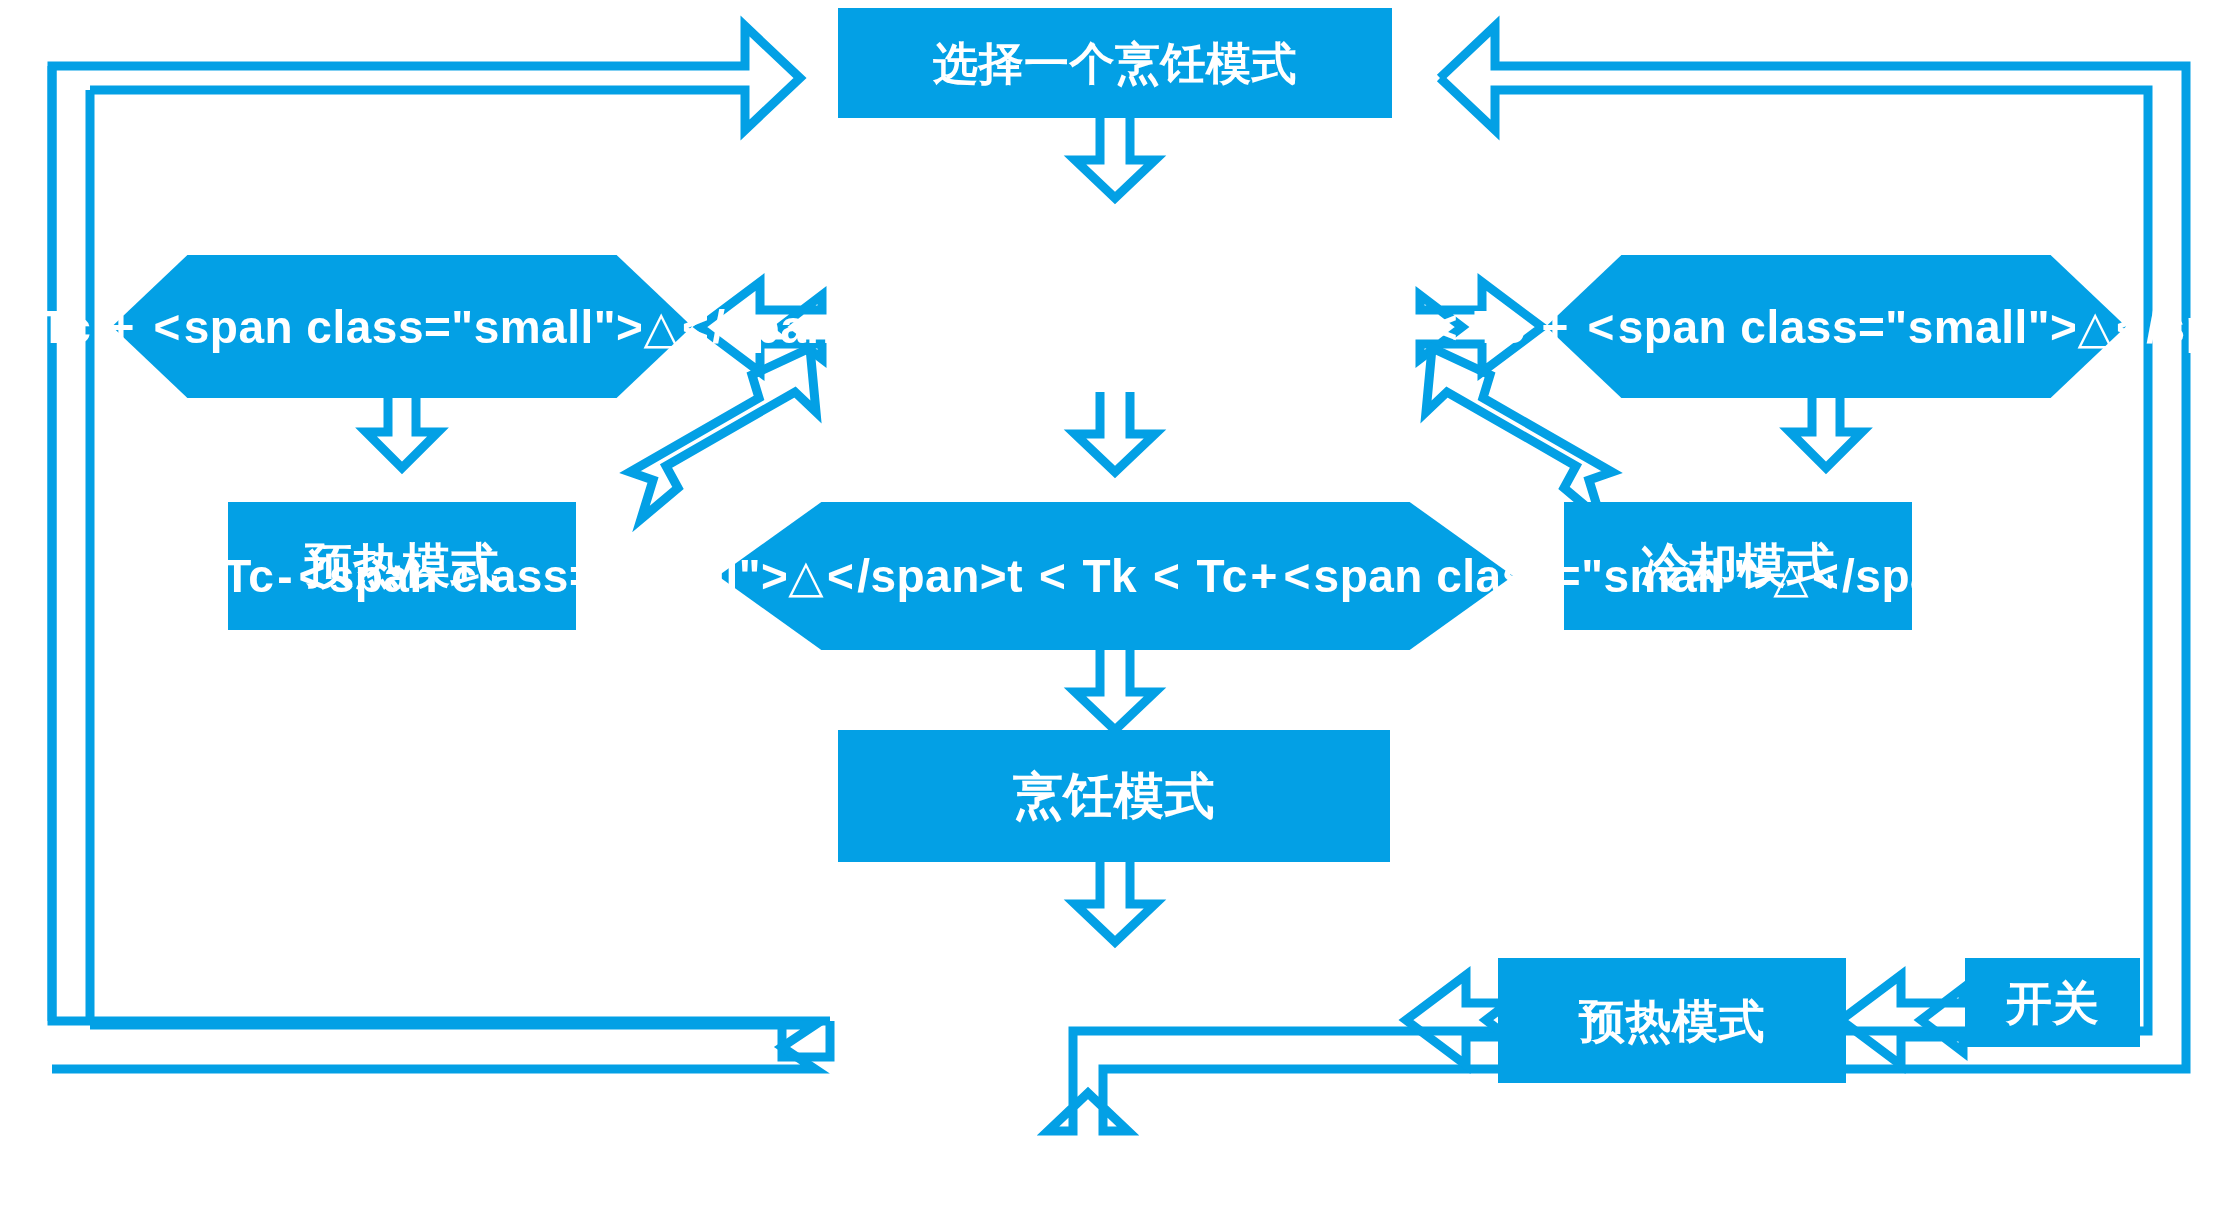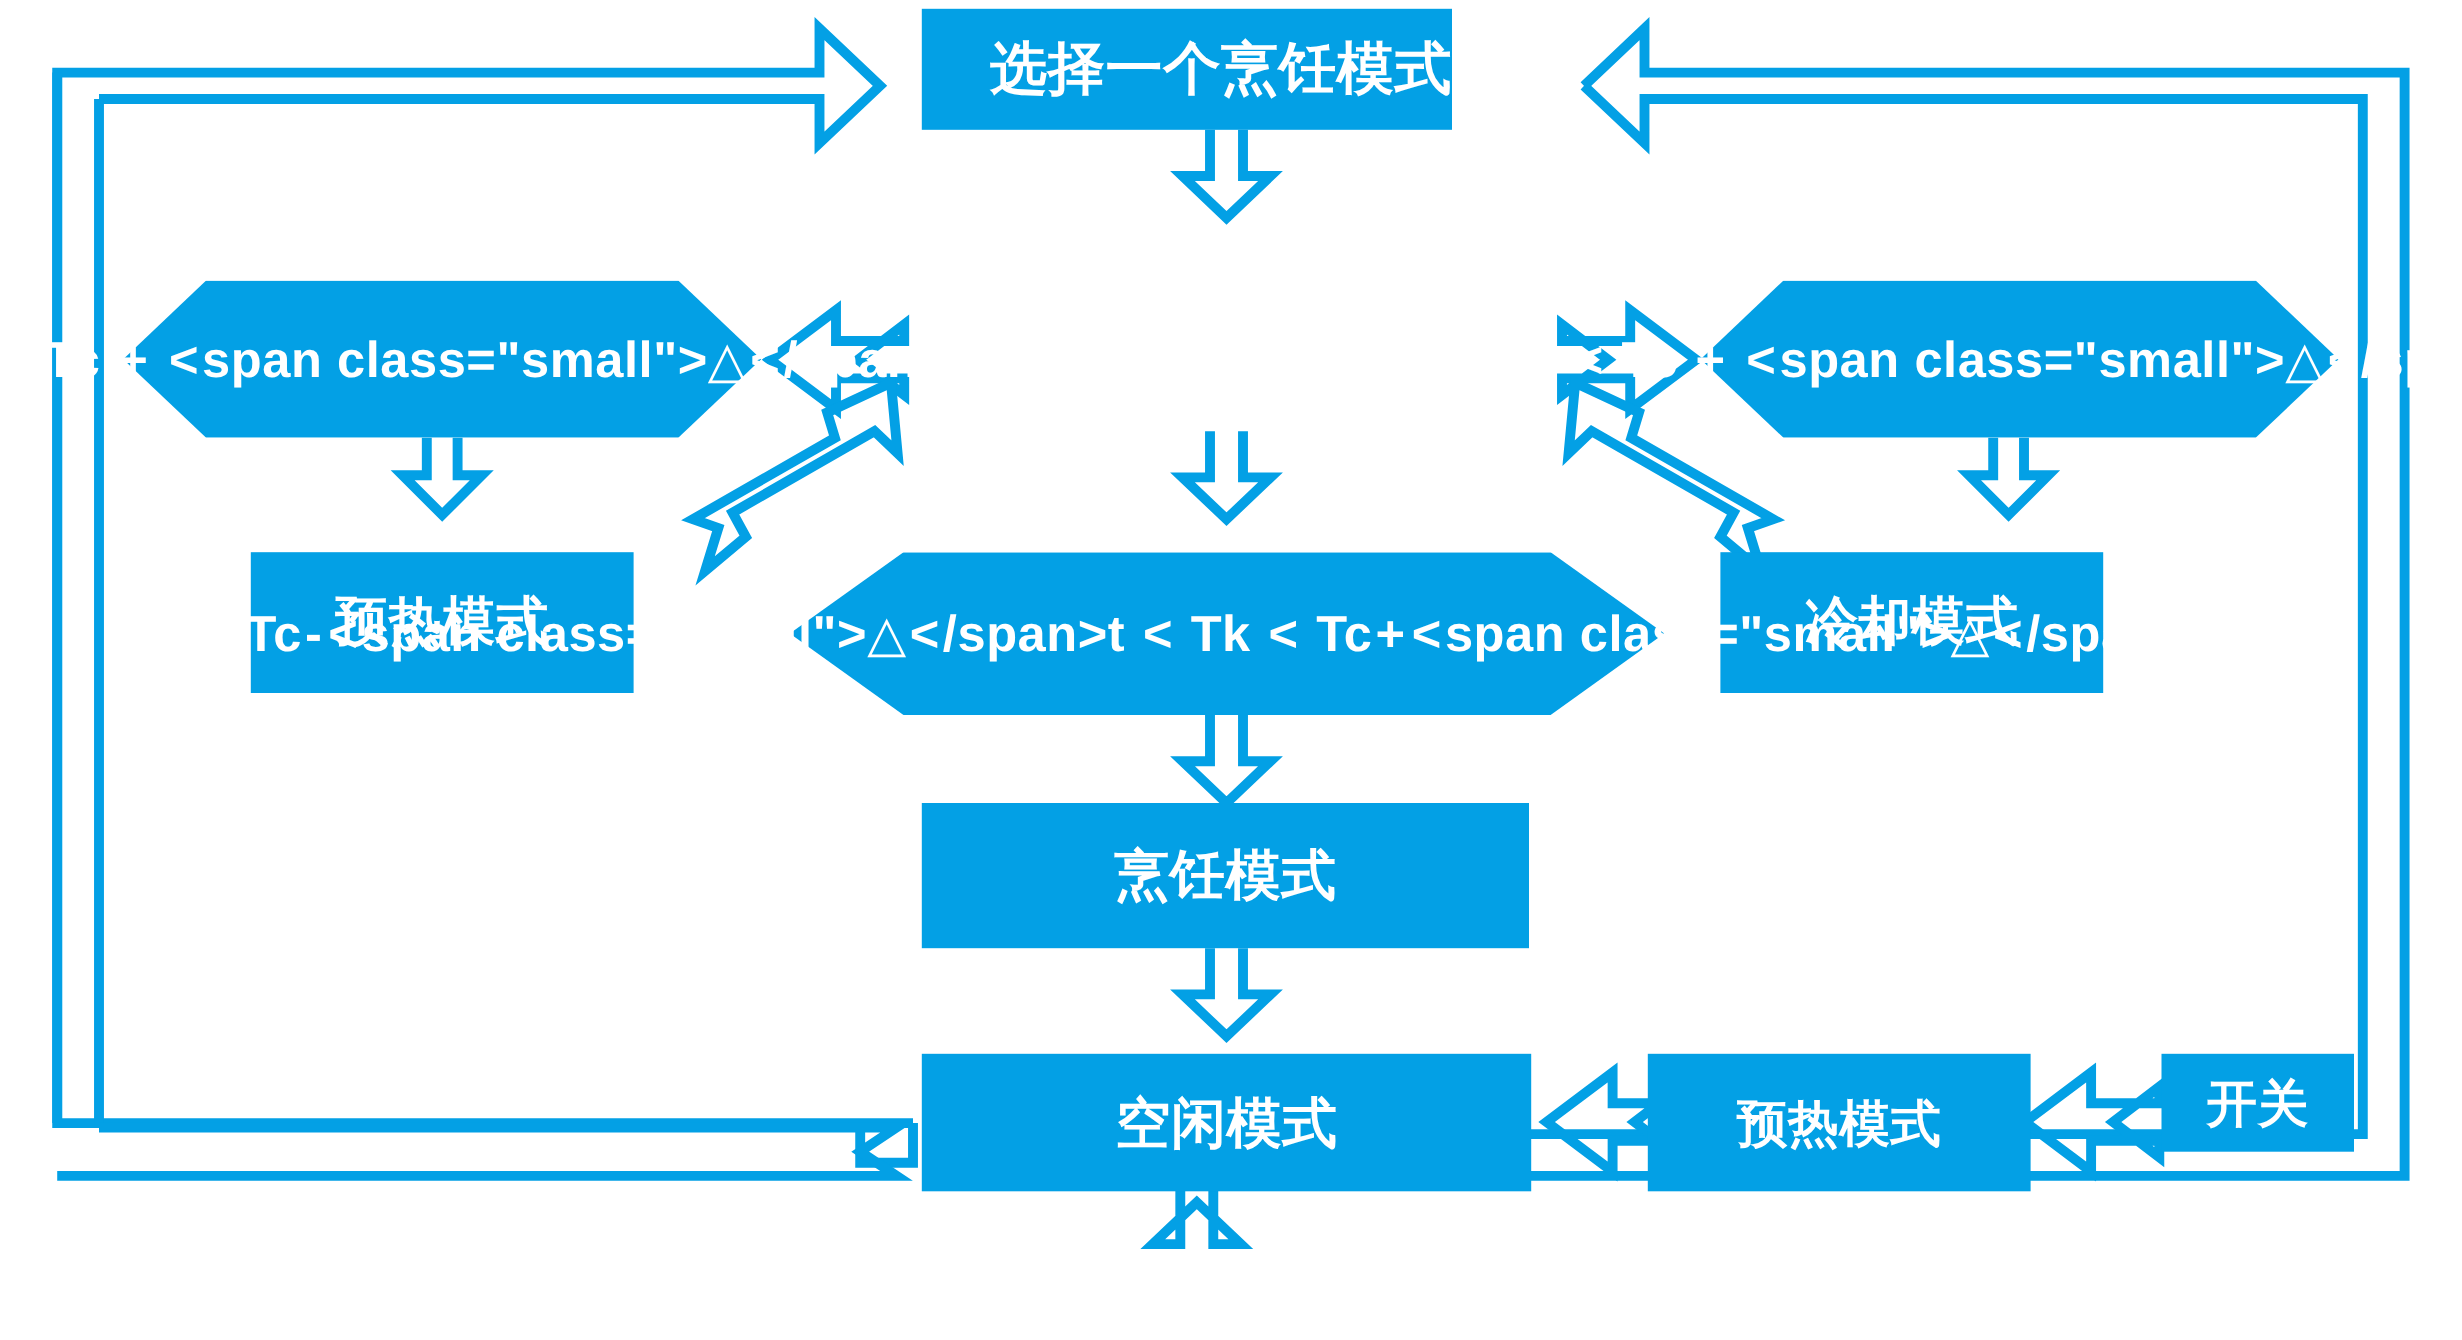--- a/index.html
+++ b/index.html
@@ -100,21 +100,21 @@
                L 1490 375
                L 1432 348
                L 1426 412
                L 1447 392
                L 1576 466
                L 1564 488
                Z"></path>
     </g>
   </svg>
 
-  <div class="node rect" style="left:838px;top:8px;width:482px;height:110px;font-size:52px;justify-content:flex-end;">
+  <div class="node rect" style="left:838px;top:8px;width:554px;height:110px;font-size:45px;">
     <span>选择一个烹饪模式</span>
   </div>
 
 
   <div class="node hex" style="left:112px;top:255px;width:580px;height:143px;">
     <div class="hexbody"></div>
     <span class="hexlabel eq" style="font-size:46px;">Tk <span class="op">&lt;</span> Tc <span class="op">+</span> <span class="op">&lt;</span>span class="small"&gt;△<span class="op">&lt;</span>/span&gt;t</span>
   </div>
 
   <div class="node hex" style="left:1546px;top:255px;width:580px;height:143px;">
@@ -132,23 +132,20 @@
   </div>
 
   <div class="node rect" style="left:1564px;top:502px;width:348px;height:128px;font-size:48px;">
     <span>冷却模式</span>
   </div>
 
   <div class="node rect" style="left:838px;top:730px;width:552px;height:132px;font-size:50px;">
     <span>烹饪模式</span>
   </div>
 
-  <div class="node rect" style="left:838px;top:958px;width:554px;height:125px;font-size:50px;">
-    <span>空闲模式</span>
-  </div>
 
   <div class="node rect" style="left:1498px;top:958px;width:348px;height:125px;font-size:46px;">
     <span>预热模式</span>
   </div>
 
   <div class="node rect" style="left:1965px;top:958px;width:175px;height:89px;font-size:46px;">
     <span>开关</span>
   </div>
 
 </div>

